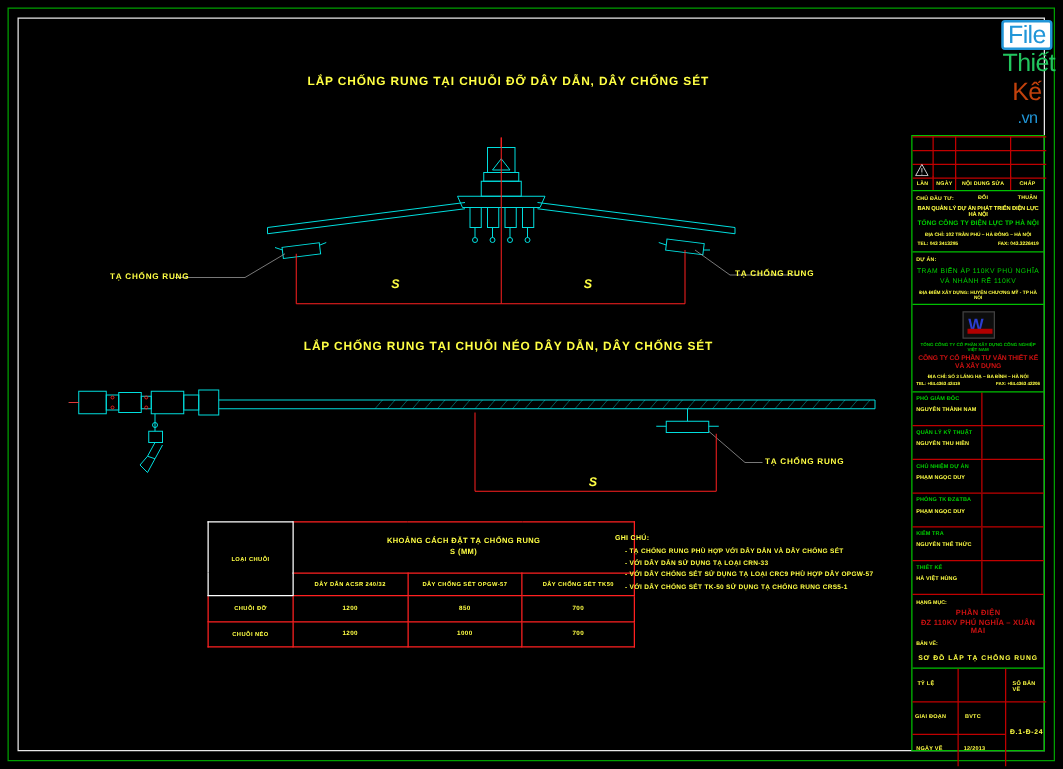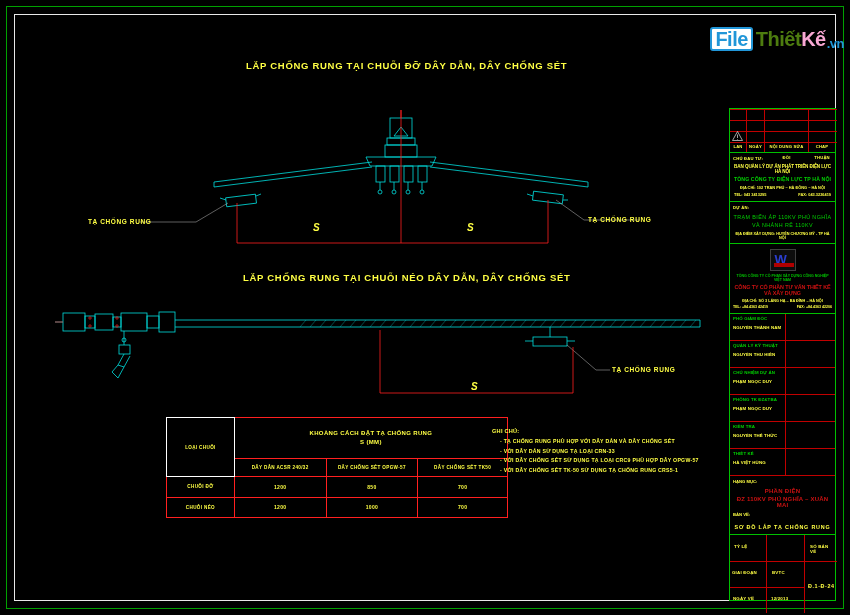--- a/index.html
+++ b/index.html
@@ -11,26 +11,26 @@
   }
   #root { position:relative; width:850px; height:615px; background:#000; }
 
   
   .frame-outer{ position:absolute; left:6px; top:6px; width:838px; height:603px;
                 border:1px solid #00a000; }
   .frame-inner{ position:absolute; left:14px; top:14px; width:822px; height:587px;
                 border:1px solid #e8e8e8; }
 
   
-  .ftk-logo{ position:absolute; right:6px; top:16px; display:flex; align-items:flex-end;
-             font-weight:bold; font-size:20px; letter-spacing:-0.5px; z-index:40; }
+  .ftk-logo{ position:absolute; right:6px; top:16px; display:flex; align-items:center;
+             font-weight:normal; font-size:20px; letter-spacing:-0.5px; z-index:40;flex-direction:column; }
   .ftk-file{ background:#ffffff; color:#2196d8; padding:0 3px; border-radius:3px;
              border:2px solid #2196d8; line-height:20px; }
-  .ftk-thiet{ color:#4d7c0f; padding-left:3px;margin-top:12px; }
-  .ftk-ke{ color:#f9a8d4; }
+  .ftk-thiet{ color:#22c55e; padding-left:3px; }
+  .ftk-ke{ color:#c2410c; }
   .ftk-vn{ color:#2196d8; font-size:13px; padding-left:1px; }
 
   
   .watermark{ position:absolute; left:0; right:0; bottom:28px; text-align:center;
               color:#f2f2f2; font-size:19px; font-weight:bold; z-index:35;
               text-shadow:0 0 2px #000; }
 
   
   .dwg-title{ position:absolute; color:#ffff44; font-size:9.5px; font-weight:bold;
               letter-spacing:0.7px; white-space:nowrap; }

